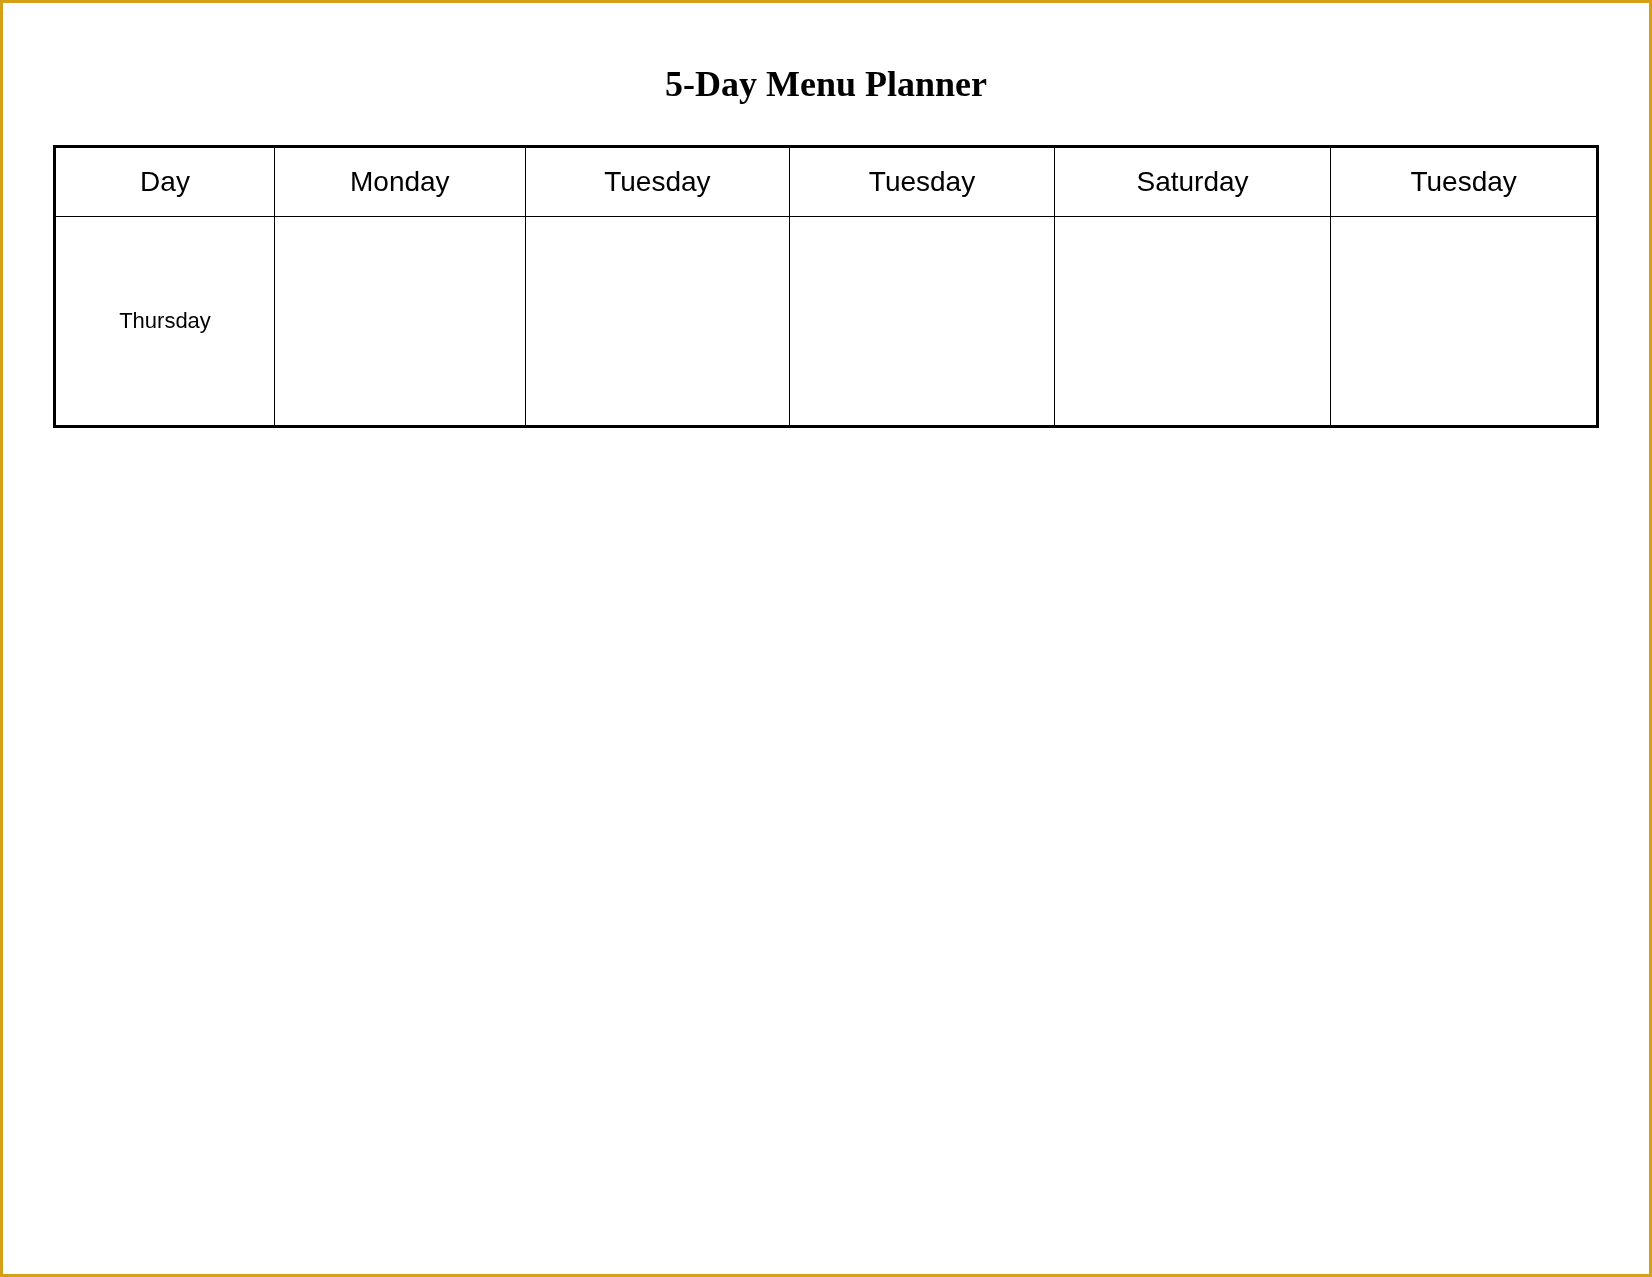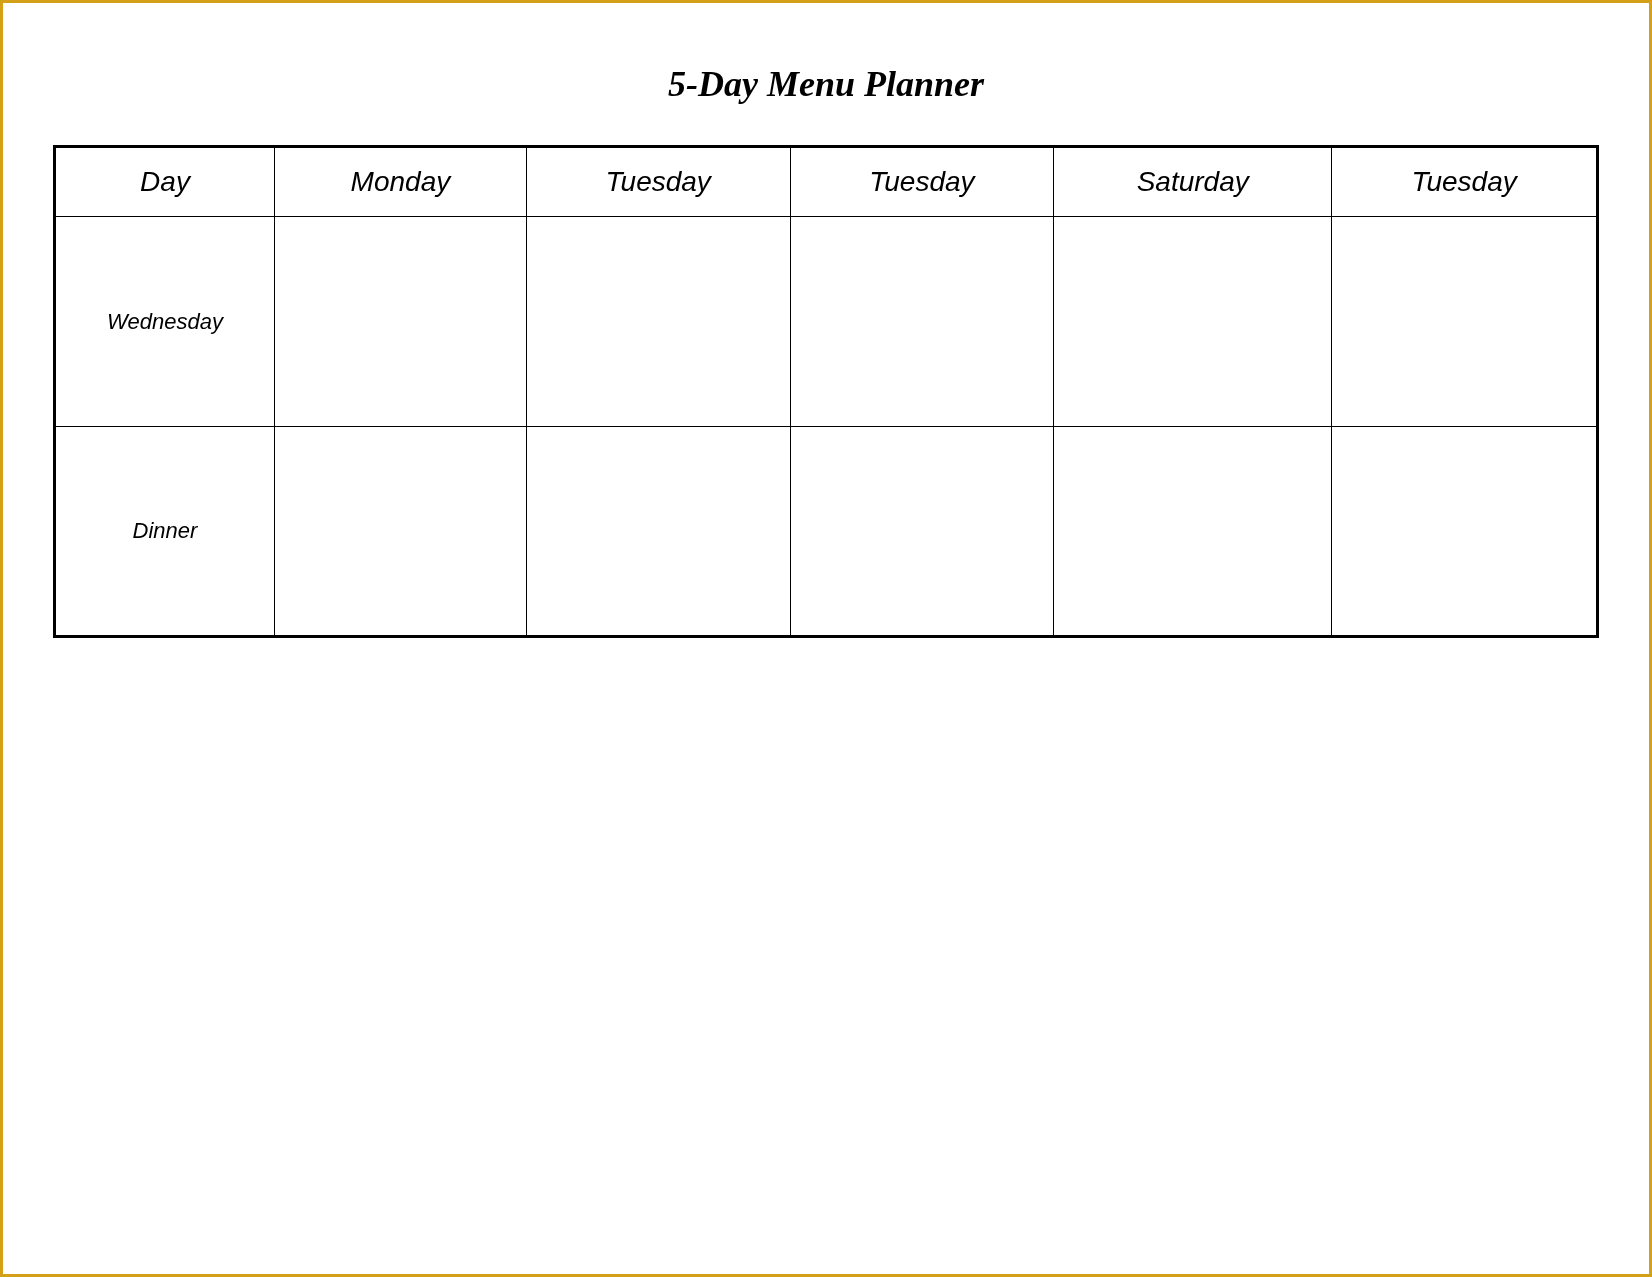--- a/index.html
+++ b/index.html
@@ -1,19 +1,18 @@
 <!DOCTYPE html>
 <html><head>
   <meta charset="utf-8">
   <style>
     * {
       margin: 0;
       padding: 0;
       box-sizing: border-box;
-      font-style: italic;
     }
 
     body {
       width: 1652px;
       height: 1277px;
       background-color: #ffffff;
       font-family: Arial, sans-serif;
       display: flex;
       flex-direction: column;
       align-items: center;
@@ -76,29 +75,21 @@
     <th>Day</th>
         <th>Monday</th>
         <th>Tuesday</th>
         <th>Tuesday</th>
         <th>Saturday</th>
         <th>Tuesday</th>
       </tr>
   </thead>
   <tbody>
   <tr>
-        <td class="row-label">Wednesday</td>
-        <td></td>
-        <td></td>
-        <td></td>
-        <td></td>
-        <td></td>
-      </tr>
-      <tr>
-        <td class="row-label">Dinner</td>
+        <td class="row-label">Thursday</td>
         <td></td>
         <td></td>
         <td></td>
         <td></td>
         <td></td>
       </tr>
     </tbody>
 </table>
 
 </body></html>

